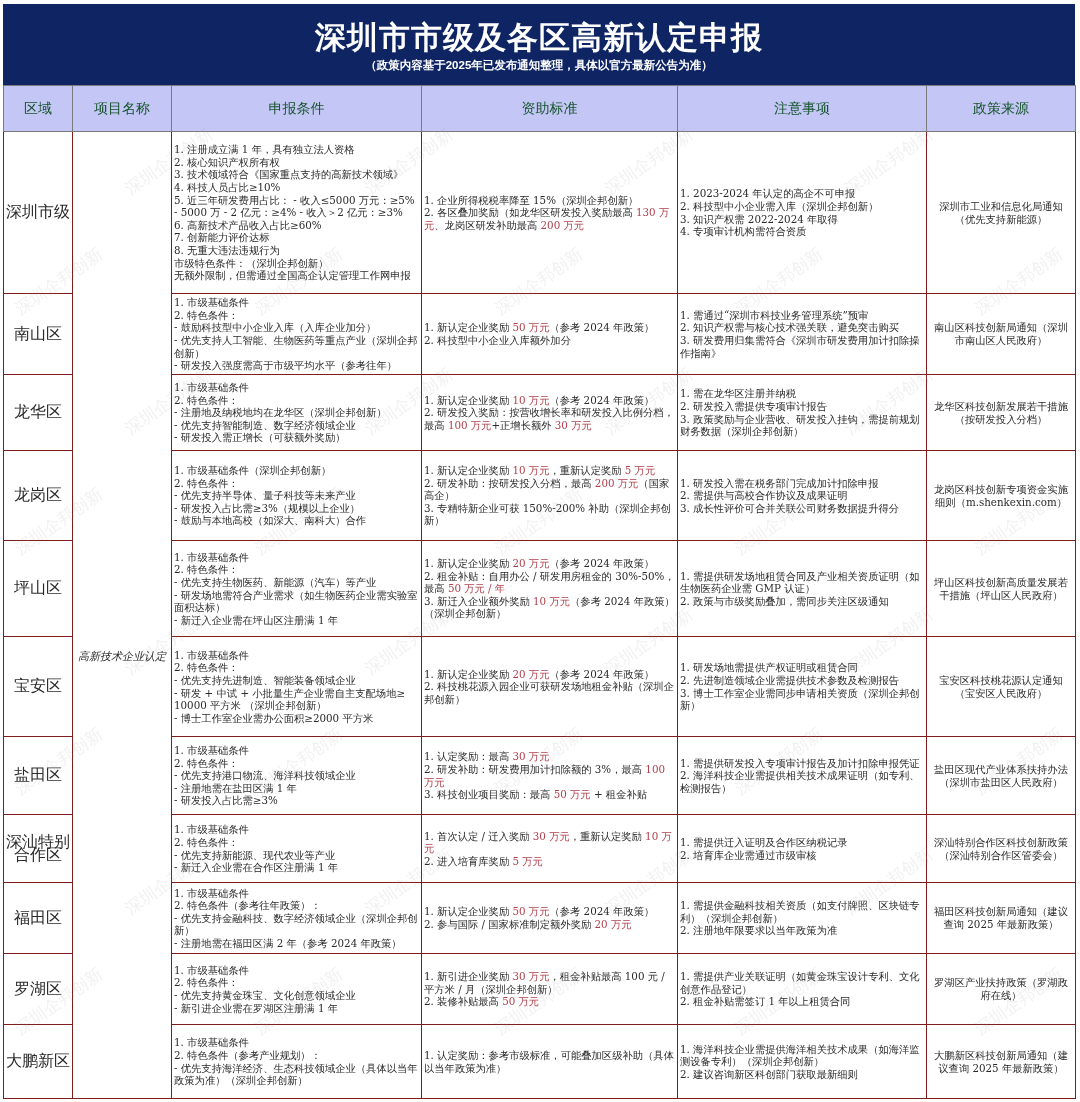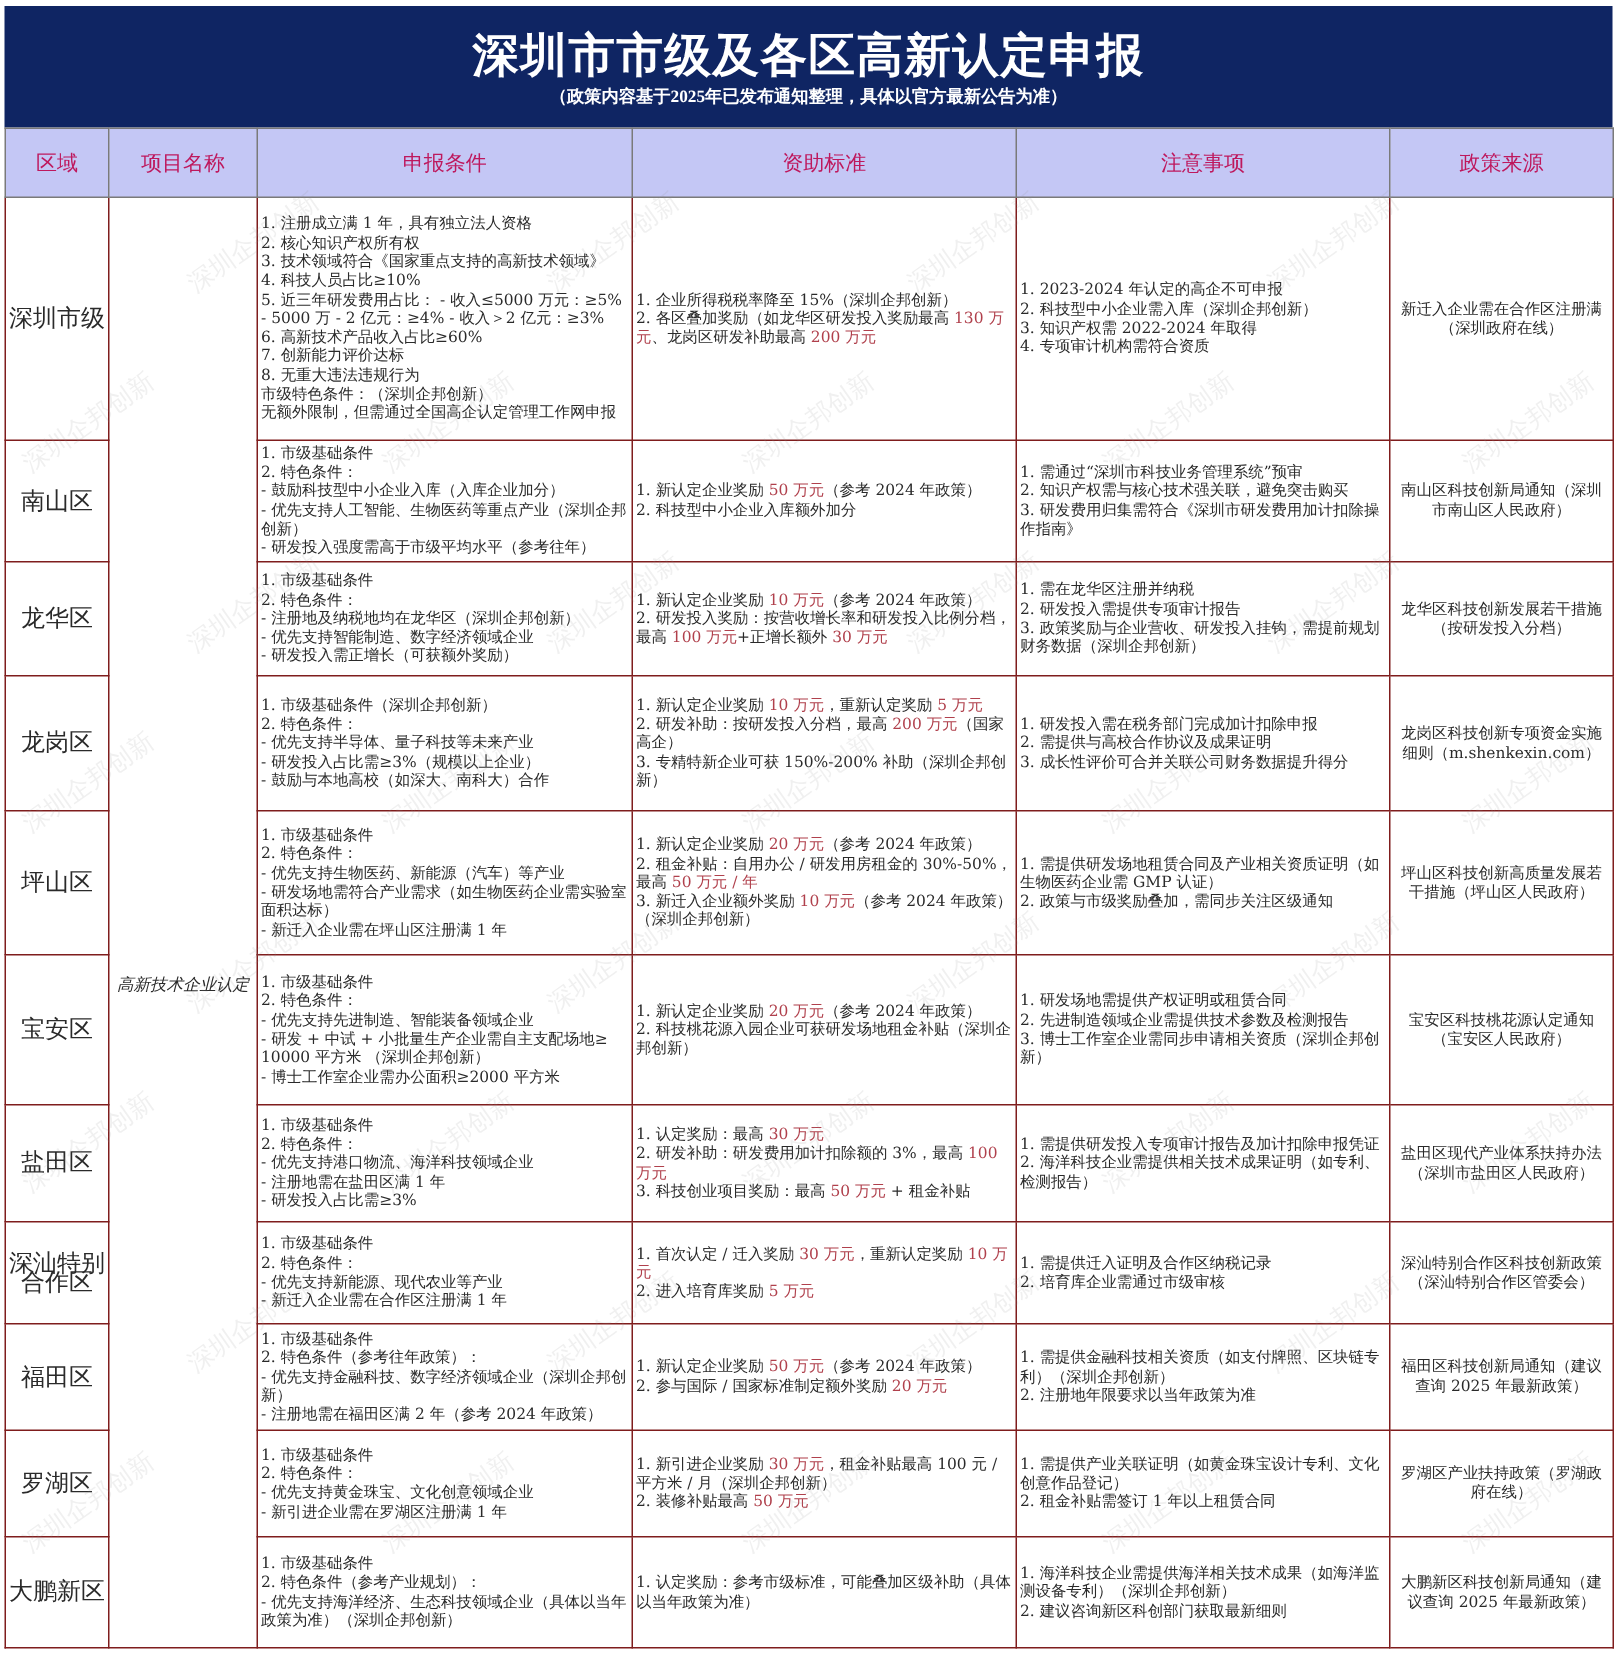--- a/index.html
+++ b/index.html
@@ -1,23 +1,23 @@
 <!DOCTYPE html>
 <html><head>
 <meta charset="utf-8">
 <style>
   * { box-sizing: border-box; margin: 0; padding: 0; }
   html, body { width: 1080px; height: 1102px; background: #ffffff; overflow: hidden; }
   body { font-family: "DejaVu Serif", "Liberation Serif", serif; color: #2a2a2a; position: relative; }
   .sheet { position: absolute; left: 3px; top: 4px; width: 1072px; }
   .title-bar { background: #0f2563; height: 81px; text-align: center; color: #ffffff; padding-top: 14px; }
   .title-main { font-family: "DejaVu Serif", serif; font-weight: bold; font-size: 31px; letter-spacing: 1px; line-height: 38px; }
-  .title-sub { font-family: Liberation Serif, serif; font-weight: bold; font-size: 11.5px; line-height: 16px; margin-top: 1px; }
+  .title-sub { font-family: Liberation Sans, sans-serif; font-weight: bold; font-size: 11.5px; line-height: 16px; margin-top: 1px; }
   table { border-collapse: collapse; width: 1072px; table-layout: fixed; }
-  th { background: #c4c7f5; color: #be185d; font-weight: normal; font-size: 14px; height: 46px; border: 1px solid #7a7a7a; text-align: center; vertical-align: middle; }
+  th { background: #c4c7f5; color: #14532d; font-weight: normal; font-size: 14px; height: 46px; border: 1px solid #7a7a7a; text-align: center; vertical-align: middle; }
   td { border: 1px solid #7f1d1d; font-size: 10.3px; line-height: 12.6px; vertical-align: middle; padding: 1px 2px; }
   td.region { text-align: center; font-size: 16px; }
   td.project { text-align: center; font-size: 11px; vertical-align: bottom; padding-bottom: 434px; font-style: italic; }
   td.source { text-align: center; padding: 1px 3px; }
   .line { display: block; white-space: normal; }
   .hl { color: #b0404c; }
   .wm-layer { position: absolute; left: 0; top: 0; width: 1080px; height: 1102px; pointer-events: none; overflow: hidden; }
   .wm { position: absolute; font-family: "DejaVu Sans", sans-serif; font-size: 17px; color: rgba(150,150,150,0.14); transform: rotate(-35deg); white-space: nowrap; }
 </style>
 </head>
@@ -68,21 +68,21 @@
           <td>
             <span class="line"><span>1. 企业所得税税率降至 15%（深圳企邦创新）</span></span>
             <span class="line"><span>2. 各区叠加奖励（如龙华区研发投入奖励最高 </span><span class="hl">130 万元</span><span>、龙岗区研发补助最高 </span><span class="hl">200 万元</span></span>
           </td>
           <td>
             <span class="line">1. 2023-2024 年认定的高企不可申报</span>
             <span class="line">2. 科技型中小企业需入库（深圳企邦创新）</span>
             <span class="line">3. 知识产权需 2022-2024 年取得</span>
             <span class="line">4. 专项审计机构需符合资质</span>
           </td>
-          <td class="source">新迁入企业需在合作区注册满（深圳政府在线）</td>
+          <td class="source">深圳市工业和信息化局通知（优先支持新能源）</td>
         </tr>
         <tr style="height: 81px;">
           <td class="region">南山区</td>
           <td>
             <span class="line">1. 市级基础条件</span>
             <span class="line">2. 特色条件：</span>
             <span class="line">- 鼓励科技型中小企业入库（入库企业加分）</span>
             <span class="line">- 优先支持人工智能、生物医药等重点产业（深圳企邦创新）</span>
             <span class="line">- 研发投入强度需高于市级平均水平（参考往年）</span>
           </td>

